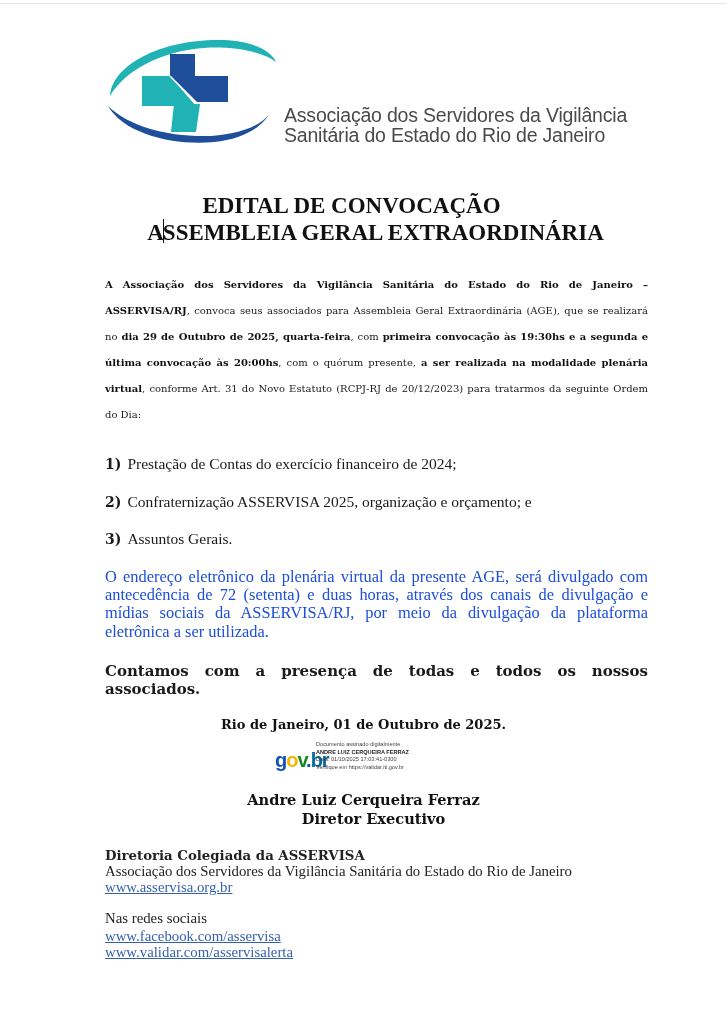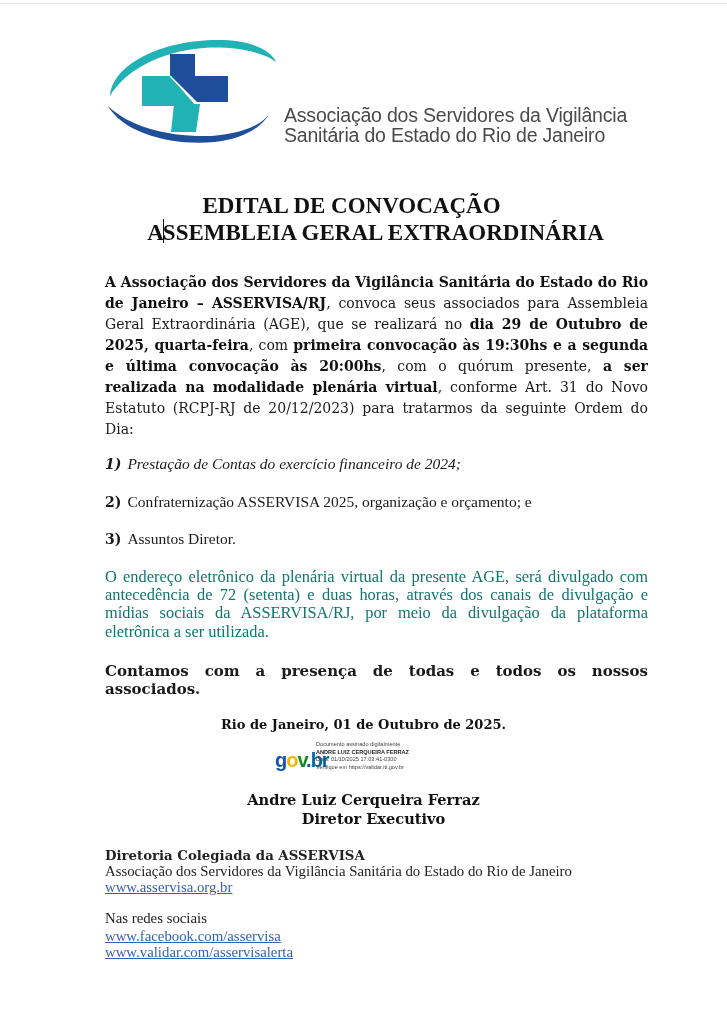--- a/index.html
+++ b/index.html
@@ -16,31 +16,31 @@
     .logo-sub.l1 { top: 70px; }
     .logo-sub.l2 { top: 90px; }
 
     
     .title { position: absolute; left: 0; width: 727px; text-align: center; font-family: "Liberation Serif", serif; font-weight: bold; font-size: 23px; color: #111; line-height: 28px; }
     .title.t1 { top: 192px; left: -12px; }
     .title.t2 { top: 219px; left: 12px; }
     .cursor { display: inline-block; width: 1px; height: 24px; background: #111; vertical-align: -3px; margin: 0 -1px; }
 
     
-    .para { position: absolute; left: 105px; width: 543px; font-family: "DejaVu Serif", serif; font-size: 14px; line-height: 21px; text-align: justify; color: #1a1a1a; }
+    .para { position: absolute; left: 105px; width: 543px; font-family: "DejaVu Serif", serif; font-size: 10px; line-height: 26px; text-align: justify; color: #1a1a1a; }
     .para b { font-weight: bold; color: #111; }
     .p1 { top: 272px; }
 
     .list-item { position: absolute; left: 105px; font-size: 15.5px; line-height: 18px; color: #1a1a1a; font-family: "Liberation Serif", serif; }
     .list-item .num { font-family: "DejaVu Serif", serif; font-weight: bold; font-size: 14px; margin-right: 6px; }
-    .li1 { top: 455px; font-style: italic; }
+    .li1 { top: 455px; }
     .li2 { top: 493px; }
     .li3 { top: 530px; }
 
-    .p-blue { top: 568px; color: #0f766e; font-family: "Liberation Serif", serif; font-size: 16.4px; line-height: 18.2px; }
+    .p-blue { top: 568px; color: #1d4ed8; font-family: "Liberation Serif", serif; font-size: 16.4px; line-height: 18.2px; }
 
     .p-contamos { top: 662px; font-weight: bold; font-size: 15px; line-height: 18px; text-align-last: left; word-spacing: 9px; }
 
     .date { position: absolute; left: 0; width: 727px; top: 717px; text-align: center; font-family: "DejaVu Serif", serif; font-weight: bold; font-size: 13px; color: #111; }
 
     
     .stamp { position: absolute; left: 272px; top: 740px; width: 180px; height: 40px; }
     .govbr { position: absolute; left: 3px; top: 9px; font-family: "Liberation Sans", sans-serif; font-weight: bold; font-size: 20px; letter-spacing: -1px; }
     .govbr .g { color: #1351b4; }
     .govbr .o { color: #f2b705; }
@@ -85,21 +85,21 @@
   <div class="logo-sub l1">Associação dos Servidores da Vigilância</div>
 </div>
 
 <div class="title t1">EDITAL DE CONVOCAÇÃO</div>
 <div class="title t2"><span>A</span><span class="cursor"></span><span>SSEMBLEIA GERAL EXTRAORDINÁRIA</span></div>
 
 <div class="para p1"><b>A Associação dos Servidores da Vigilância Sanitária do Estado do Rio de Janeiro – ASSERVISA/RJ</b><span>, convoca seus associados para Assembleia Geral Extraordinária (AGE), que se realizará no </span><b>dia 29 de Outubro de 2025, quarta-feira</b><span>, com </span><b>primeira convocação às 19:30hs e a segunda e última convocação às 20:00hs</b><span>, com o quórum presente, </span><b>a ser realizada na modalidade plenária virtual</b><span>, conforme Art. 31 do Novo Estatuto (RCPJ-RJ de 20/12/2023) para tratarmos da seguinte Ordem do Dia:</span></div>
 
 <div class="list-item li1"><span class="num">1)</span><span>Prestação de Contas do exercício financeiro de 2024;</span></div>
 <div class="list-item li2"><span class="num">2)</span><span>Confraternização ASSERVISA 2025, organização e orçamento; e</span></div>
-<div class="list-item li3"><span class="num">3)</span><span>Assuntos Diretor.</span></div>
+<div class="list-item li3"><span class="num">3)</span><span>Assuntos Gerais.</span></div>
 
 <div class="para p-blue">O endereço eletrônico da plenária virtual da presente AGE, será divulgado com antecedência de 72 (setenta) e duas horas, através dos canais de divulgação e mídias sociais da ASSERVISA/RJ, por meio da divulgação da plataforma eletrônica a ser utilizada.</div>
 
 <div class="para p-contamos">Contamos com a presença de todas e todos os nossos associados.</div>
 
 <div class="date">Rio de Janeiro, 01 de Outubro de 2025.</div>
 
 <div class="stamp">
   <div class="govbr"><span class="g">g</span><span class="o">o</span><span class="v">v</span><span class="dot">.</span><span class="br">br</span></div>
   <div class="stamp-lines">

